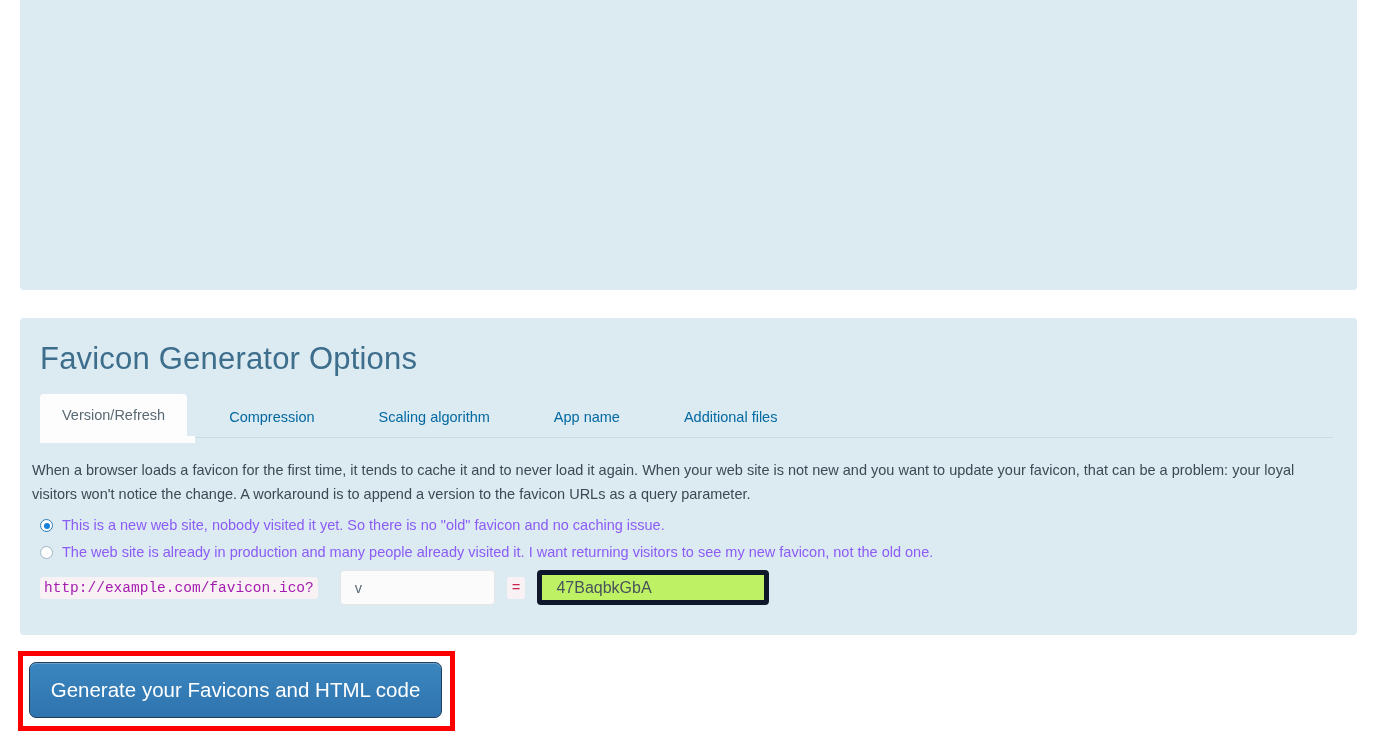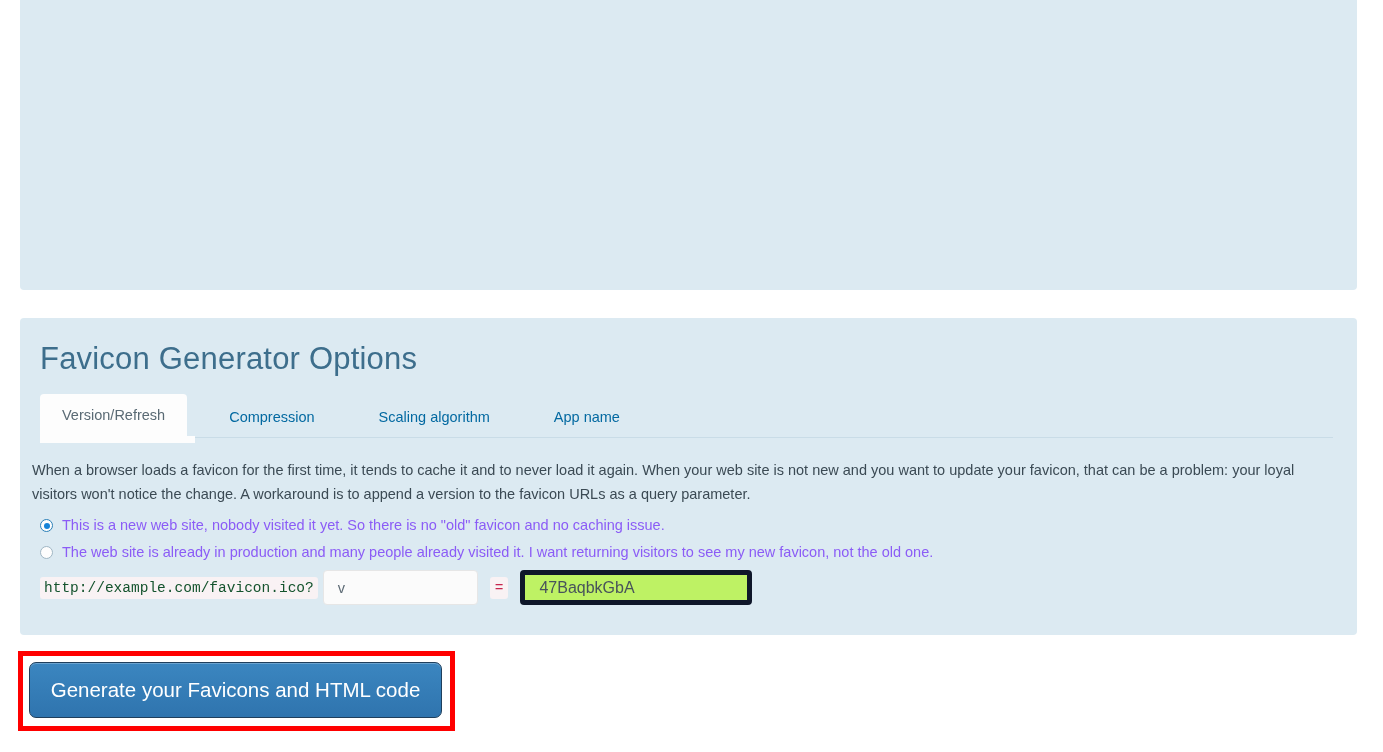--- a/index.html
+++ b/index.html
@@ -86,25 +86,25 @@
   .vr-opt { display:flex; align-items:flex-start; margin-bottom:8px; }
   .vr-opt .radio { margin-top:3px; }
   .vr-text { font-size:14.5px; color:#8b5cf6; line-height:19px; }
 
   .url-row {
     position:absolute; left:40px; top:570px;
     display:flex; align-items:center;
   }
   .url-prefix {
     font-family:"Liberation Mono", monospace;
-    font-size:14.5px; color:#14532d;
+    font-size:14.5px; color:#a21caf;
     background:#f9f2f4;
     padding:3px 4px;
     border-radius:3px;
-    margin-right:5px;
+    margin-right:22px;
   }
   .small-input {
     width:155px; height:35px;
     background:#fbfbfb; border:1px solid #e6e6e6; border-radius:4px;
     display:flex; align-items:center; padding-left:14px;
     font-size:14.5px; color:#5d6b75;
   }
   .eq {
     font-family:"Liberation Mono", monospace;
     font-size:14.5px; color:#c7254e;
@@ -159,20 +159,21 @@
 
   <div class="sect-title">Favicon Generator Options</div>
 
   <div class="tabs-underline"></div>
 
   <div class="tabs">
     <div class="tab active">Version/Refresh</div>
     <div class="tab">Compression</div>
     <div class="tab">Scaling algorithm</div>
     <div class="tab">App name</div>
+    <div class="tab">Additional files</div>
   </div>
   <div class="tab-active-cover"></div>
 
   <div class="para">When a browser loads a favicon for the first time, it tends to cache it and to never load it again. When your web site is not new and you want to update your favicon, that can be a problem: your loyal visitors won't notice the change. A workaround is to append a version to the favicon URLs as a query parameter.</div>
 
   <div class="vr-opts">
     <div class="vr-opt">
       <span class="radio sel"></span>
       <span class="vr-text">This is a new web site, nobody visited it yet. So there is no "old" favicon and no caching issue.</span>
     </div>

